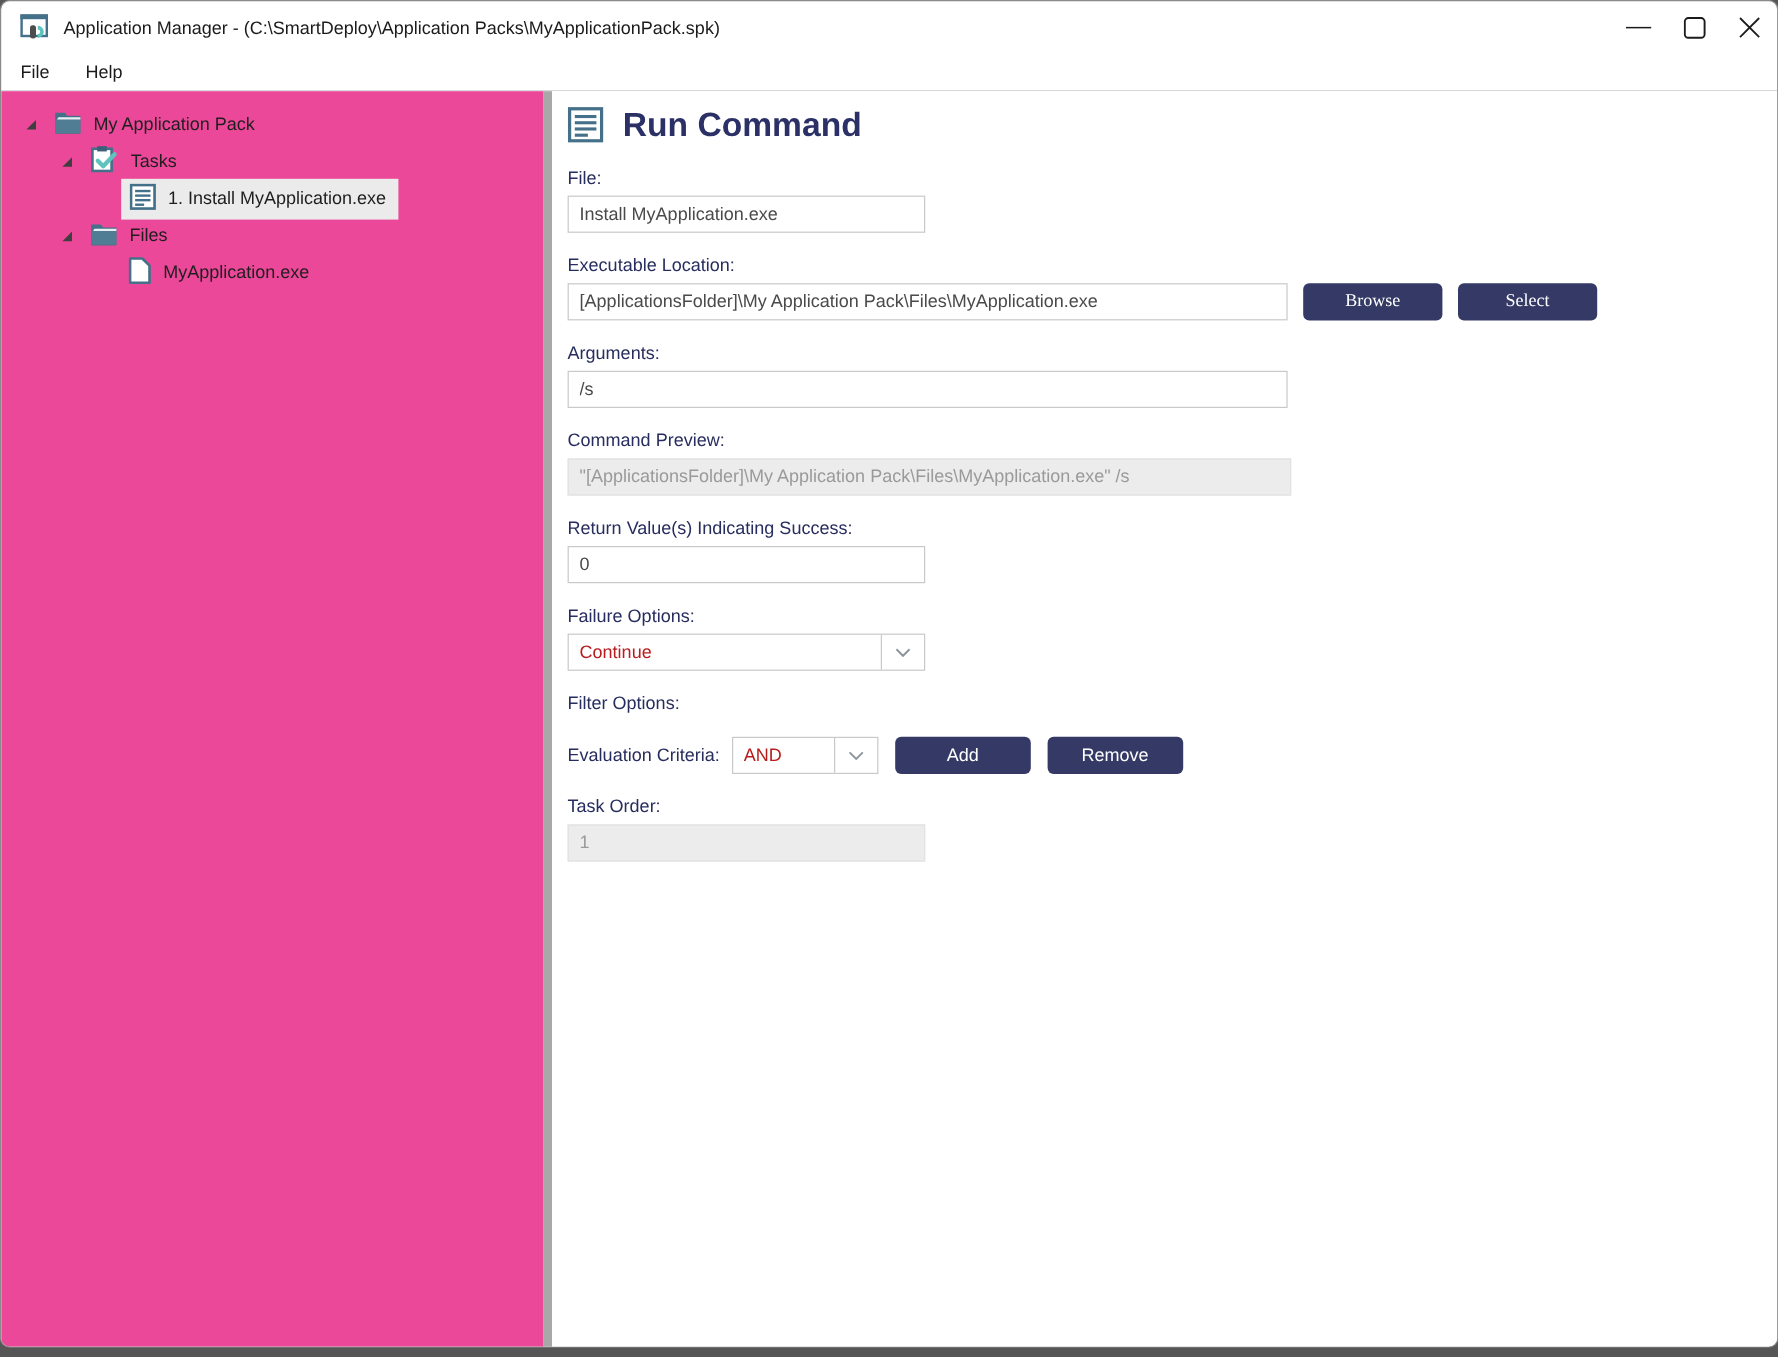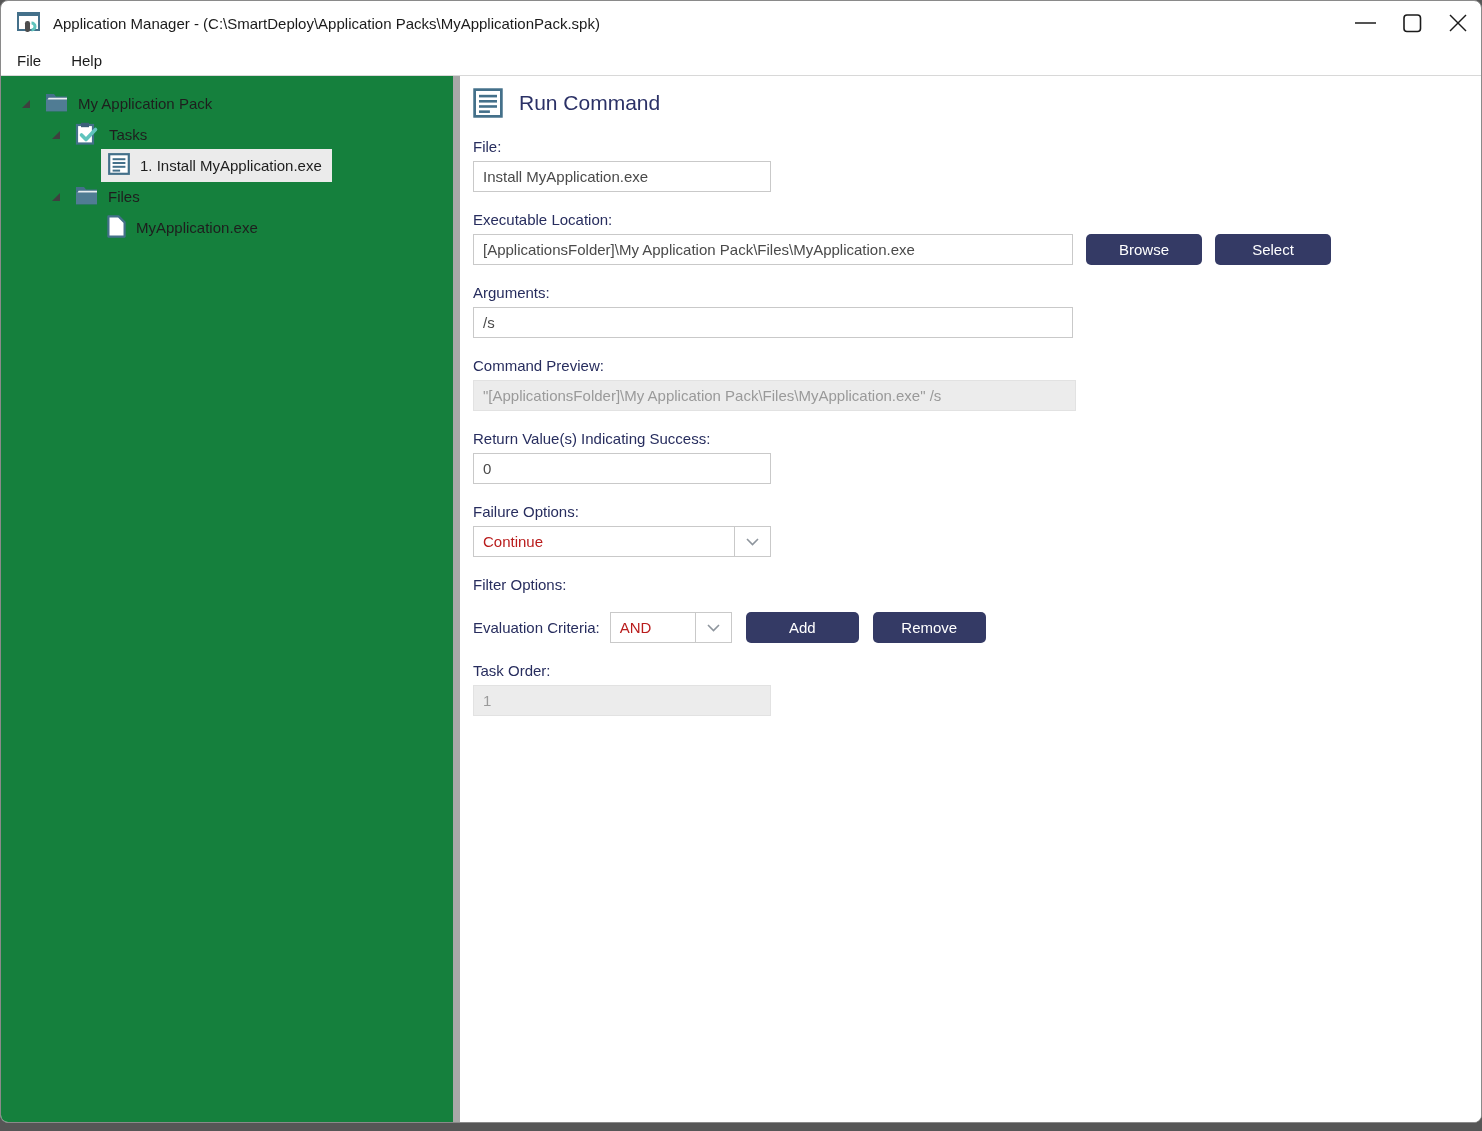--- a/index.html
+++ b/index.html
@@ -22,52 +22,52 @@
   .titlebar { height:44px; display:flex; align-items:center; padding-left:15px; }
   .app-icon { width:26px; height:26px; flex:0 0 auto; }
   .title-text { margin-left:11px; font-size:15px; color:#1b1b1b; }
   .caption-buttons { margin-left:auto; display:flex; height:44px; }
   .cap-btn { width:46px; height:44px; display:flex; align-items:center; justify-content:center; cursor:default; }
   
   .menubar { height:31px; display:flex; align-items:center; padding-left:14px; gap:26px; border-bottom:1px solid #d8d8d8; }
   .menu-item { font-size:15px; color:#1b1b1b; padding:2px 2px; }
   
   .main { display:flex; height:1047px; }
-  .left-panel { width:452px; padding-top:12px; background:#15803d; }
+  .left-panel { width:452px; padding-top:12px; background:#ec4899; }
   .splitter { width:7px; background:#a8a8a8; }
   .right-panel { flex:1; background:#fff; padding:12px 0 0 13px; overflow:hidden; }
   
   .tree-row { display:flex; align-items:center; height:31px; font-size:15px; color:#1e1e1e; white-space:nowrap; }
   .tree-row .expander { width:14px; height:14px; flex:0 0 auto; }
   .tree-icon { flex:0 0 auto; }
   .lvl1 { padding-left:18px; }
   .lvl2 { padding-left:48px; }
   .lvl3 { padding-left:100px; }
   .lvl3b { padding-left:106px;align-items:center; }
   .gap-i { margin-left:12px; }
   .gap-t { margin-left:10px; }
   .selected-item { display:flex; align-items:center; background:#ebebeb; padding:4px 10px 4px 7px; }
   .selected-item .gap-t { margin-left:10px; }
   
   .page-header { display:flex; align-items:center; gap:16px; margin-bottom:20px; }
   .page-header .hdr-icon { width:30px; height:30px; }
-  .page-title { font-size:21px; font-weight:normal; color:#2b3166; }
+  .page-title { font-size:28px; font-weight:bold; color:#2b3166; }
   .group { margin-bottom:19px; }
   .field-label { font-size:15px; color:#272d5e; margin-bottom:6px; }
   .txt { height:31px; border:1px solid #c9c9c9; background:#fff; font-family:"Liberation Sans",sans-serif;
          font-size:15px; color:#4a4a4a; padding:0 9px; outline:none; display:block; }
   .w-short { width:298px; }
   .w-long  { width:600px; }
   .txt.readonly { background:#ececec; border:1px solid #e2e2e2; color:#9a9a9a; }
   .w-preview { width:603px; }
   .exec-row { display:flex; align-items:flex-start; }
   .btn { background:#343a65; color:#fff; border:none; border-radius:5px; height:31px;
          font-family:"Liberation Sans",sans-serif; font-size:15px; display:inline-flex;
          align-items:center; justify-content:center; cursor:default; }
-  .btn-browse, .btn-select { width:116px; margin-left:13px; }
+  .btn-browse, .btn-select { width:116px; margin-left:13px;font-family:Liberation Serif, serif; }
   .btn-add, .btn-remove { width:113px; margin-left:14px; }
   .combo { display:flex; height:31px; border:1px solid #c9c9c9; background:#fff; }
   .combo-w { width:298px; }
   .combo-n { width:122px; }
   .combo-text { flex:1; display:flex; align-items:center; padding:0 9px; font-size:15px; color:#b91c1c; }
   .combo-btn { width:36px; border-left:1px solid #c9c9c9; display:flex; align-items:center; justify-content:center; }
   
   .filter-table { width:900px; height:150px; border:1px solid #c9c9c9; display:flex; flex-direction:column; }
   .ft-header { height:32px; display:flex; border-bottom:1px solid #cfcfcf; }
   .ft-th { display:flex; align-items:center; font-size:15px; font-weight:bold; color:#555b64; }

